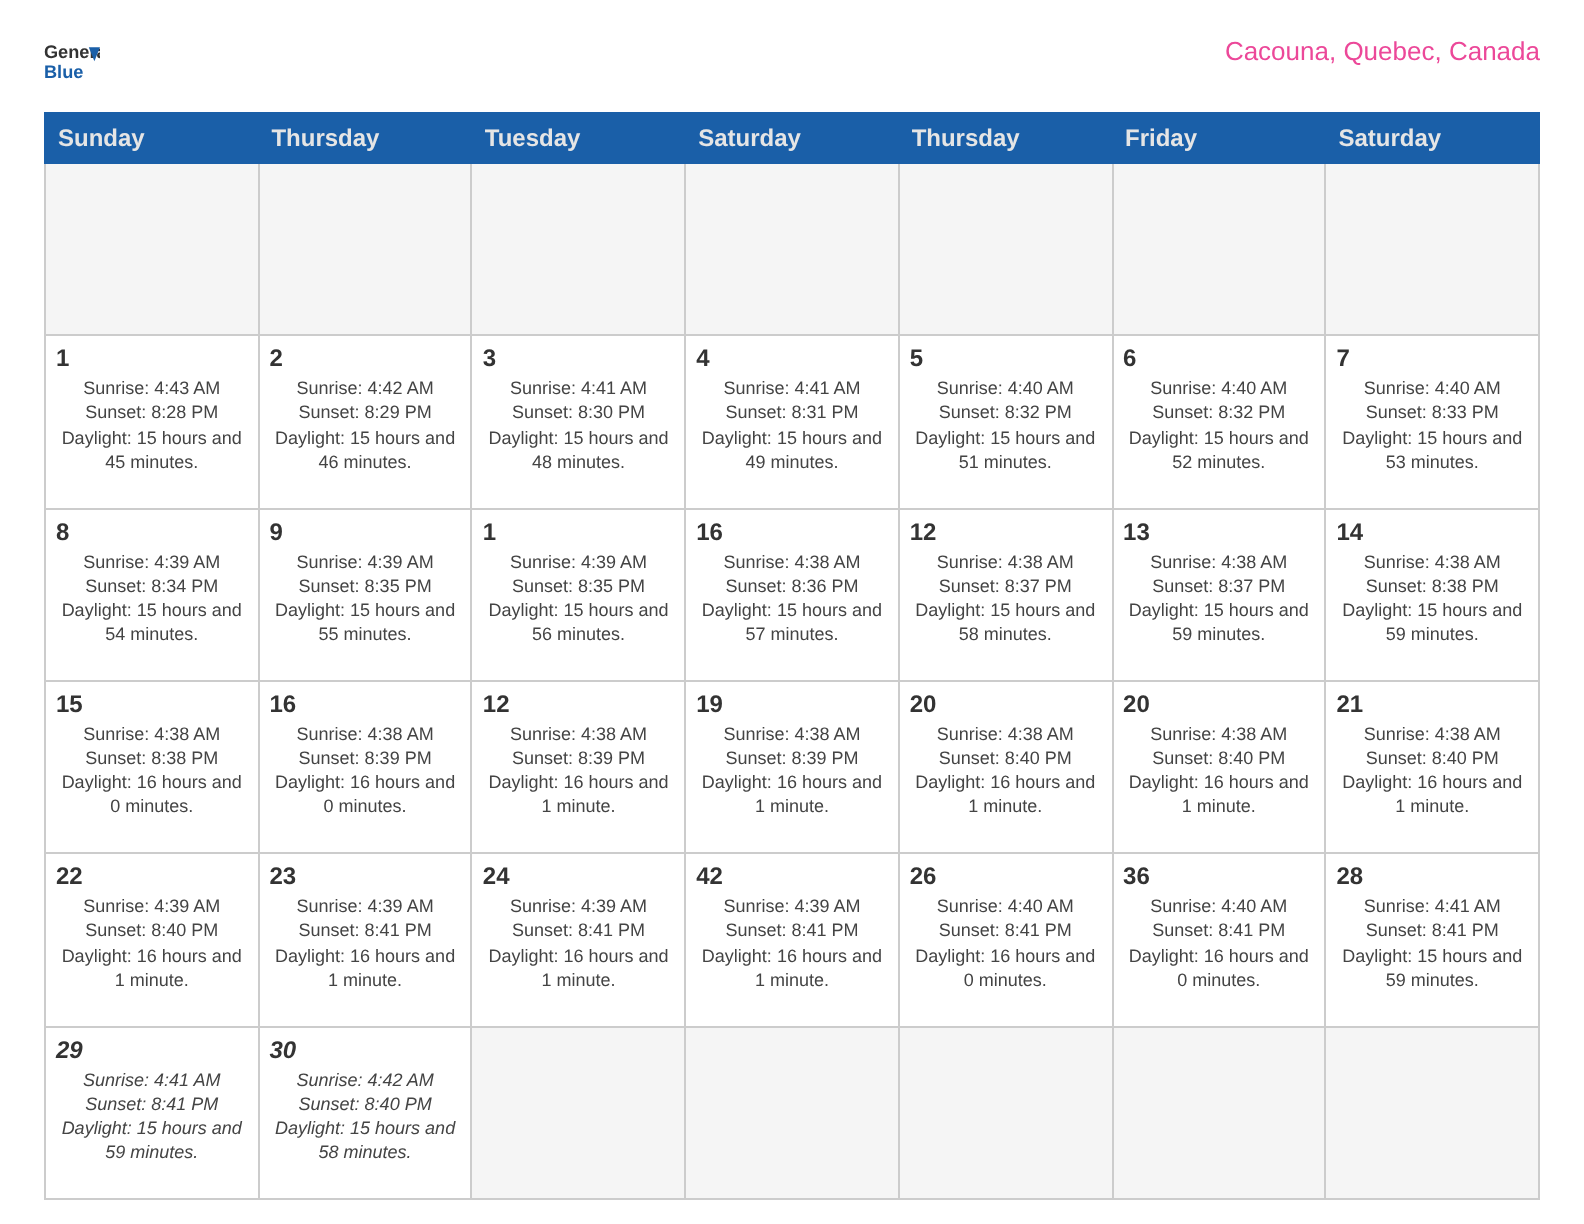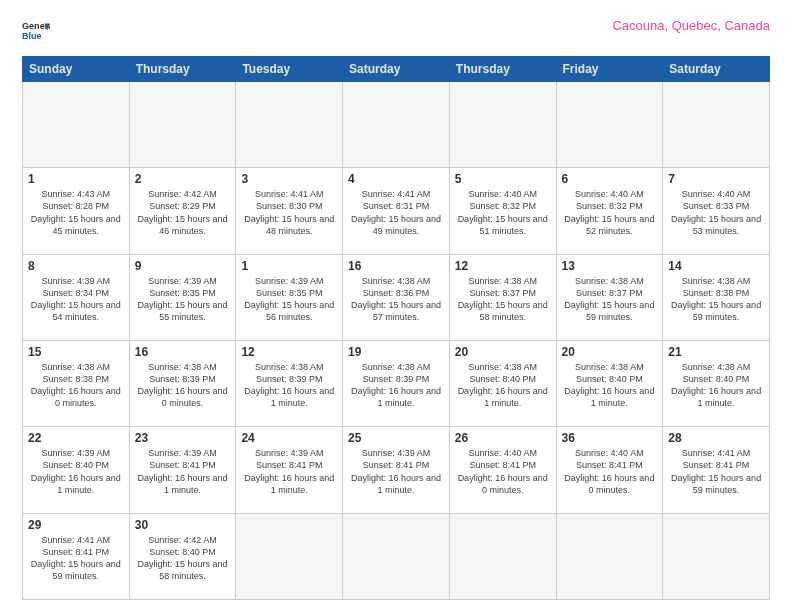--- a/index.html
+++ b/index.html
@@ -81,20 +81,21 @@
       margin-bottom: 2px;
     }
     .cell-info {
       font-size: 9px;
       color: #444;
       line-height: 1.35;
       text-align: center;
     }
     .last-row td {
       height: 70px;
+      font-style: italic;
     }
   </style>
 </head>
 <body>
 
 <div class="page">
   <div class="header">
     <div class="logo">
       <svg class="logo-icon" viewBox="0 0 40 40" xmlns="http://www.w3.org/2000/svg">
         <text x="0" y="16" font-size="13" font-family="Arial" font-weight="bold" fill="#333">General</text>
@@ -226,21 +227,21 @@
           </td>
           <td>
             <span class="cell-day">23</span>
             <div class="cell-info">Sunrise: 4:39 AM<br>Sunset: 8:41 PM<br>Daylight: 16 hours and 1 minute.</div>
           </td>
           <td>
             <span class="cell-day">24</span>
             <div class="cell-info">Sunrise: 4:39 AM<br>Sunset: 8:41 PM<br>Daylight: 16 hours and 1 minute.</div>
           </td>
           <td>
-            <span class="cell-day">25</span>
+            <span class="cell-day">42</span>
             <div class="cell-info">Sunrise: 4:39 AM<br>Sunset: 8:41 PM<br>Daylight: 16 hours and 1 minute.</div>
           </td>
           <td>
             <span class="cell-day">26</span>
             <div class="cell-info">Sunrise: 4:40 AM<br>Sunset: 8:41 PM<br>Daylight: 16 hours and 0 minutes.</div>
           </td>
           <td>
             <span class="cell-day">36</span>
             <div class="cell-info">Sunrise: 4:40 AM<br>Sunset: 8:41 PM<br>Daylight: 16 hours and 0 minutes.</div>
           </td>

